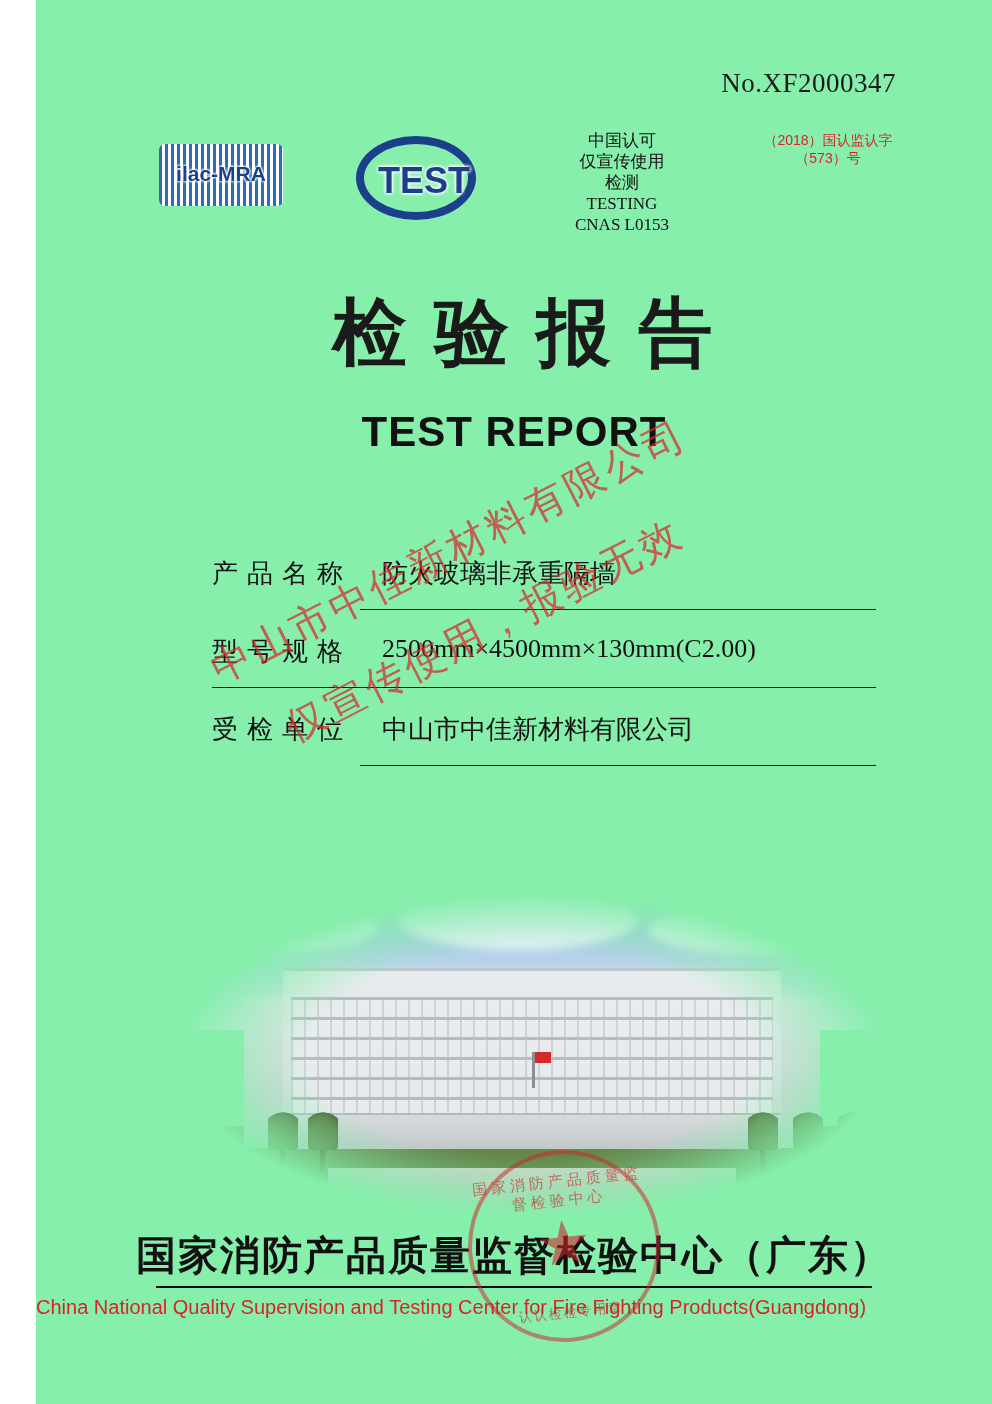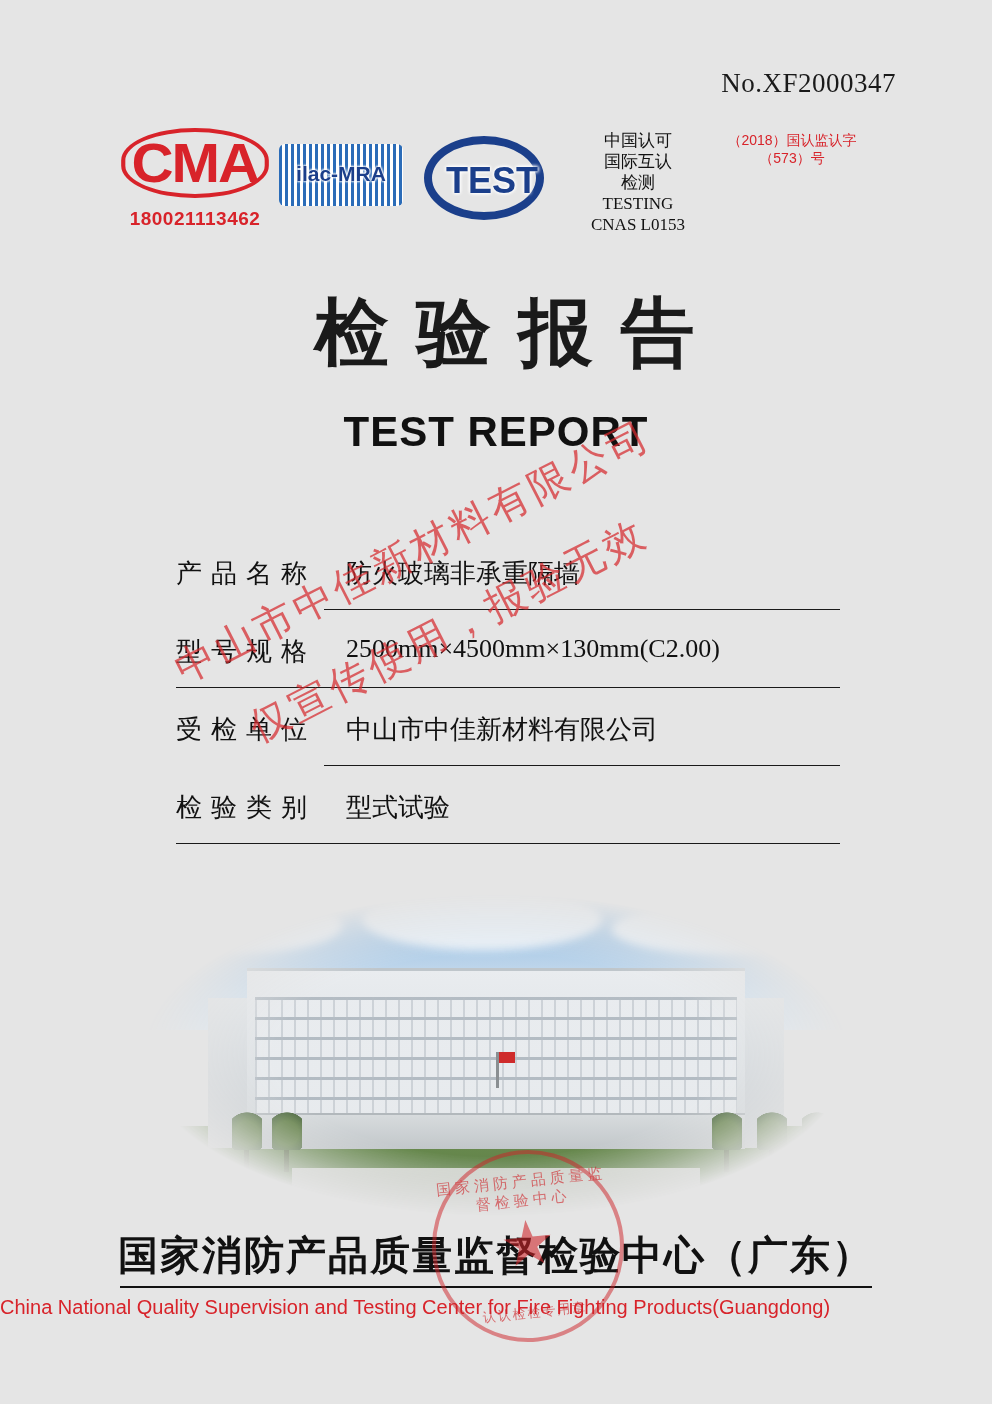--- a/index.html
+++ b/index.html
@@ -6,21 +6,22 @@
   body{
     width:992px;height:1404px;
     background:#ffffff;
     font-family:"Liberation Serif", serif;
     color:#111;
     position:relative;
     overflow:hidden;
   }
   .page{
     position:absolute;inset:0;
-    background:#e5e5e5;
+    background:#86efac;
+    margin-left:36px;
   }
   
   .report-no{
     position:absolute;top:68px;right:96px;
     font-size:27px;letter-spacing:.5px;
     font-family:"Liberation Serif", serif;
     color:#1a1a1a;
   }
   
   .logos{
@@ -258,40 +259,36 @@
 </style>
 </head>
 <body>
 
 <div class="page">
 
   <div class="report-no">No.XF2000347</div>
 
   <div class="logos">
 
-    <div class="logo-block cma">
-      <div class="cma-mark">CMA</div>
-      <div class="cma-num">180021113462</div>
-    </div>
 
     <div class="logo-block ilac">
       <div class="ilac-mark">
         <div class="ilac-text">ilac-MRA</div>
       </div>
     </div>
 
     <div class="logo-block cnas">
       <div class="cnas-ring">
         <div class="cnas-text">TEST</div>
       </div>
     </div>
 
     <div class="logo-block cnas-info">
       <div>中国认可</div>
-      <div>国际互认</div>
+      <div>仅宣传使用</div>
       <div>检测</div>
       <div class="en">TESTING</div>
       <div class="en">CNAS L0153</div>
     </div>
 
     <div class="logo-block cal">
       <div class="cal-num">（2018）国认监认字（573）号</div>
     </div>
   </div>
 
@@ -305,25 +302,20 @@
       <div class="field-line"></div>
     </div>
     <div class="field-row r2">
       <div class="field-label">型号规格</div>
       <div class="field-value">2500mm×4500mm×130mm(C2.00)</div>
       <div class="field-line"></div>
     </div>
     <div class="field-row r3">
       <div class="field-label">受检单位</div>
       <div class="field-value">中山市中佳新材料有限公司</div>
-      <div class="field-line"></div>
-    </div>
-    <div class="field-row r4">
-      <div class="field-label">检验类别</div>
-      <div class="field-value">型式试验</div>
       <div class="field-line"></div>
     </div>
   </div>
 
   <div class="photo-wrap">
     <div class="photo">
       <div class="sky"></div>
       <div class="cloud" style="left:40px;top:18px;width:190px;height:54px;"></div>
       <div class="cloud" style="left:250px;top:8px;width:240px;height:62px;"></div>
       <div class="cloud" style="left:500px;top:24px;width:220px;height:50px;"></div>

